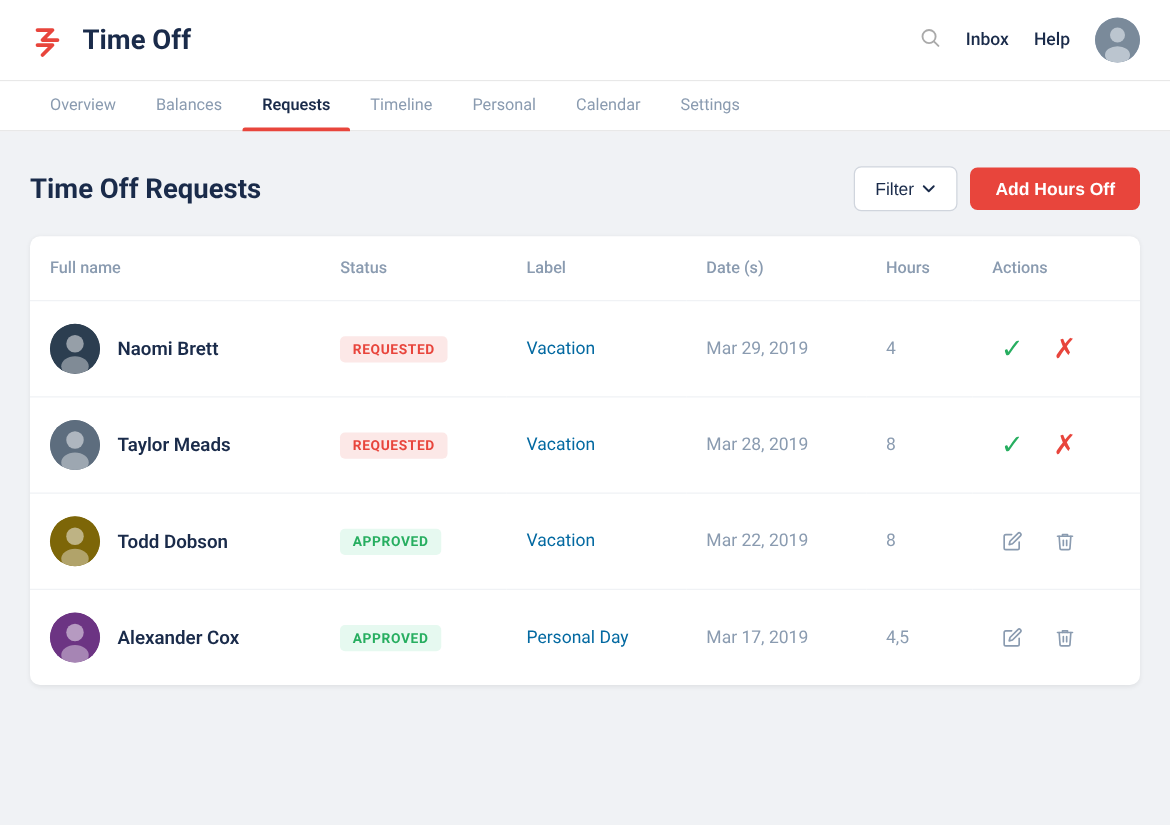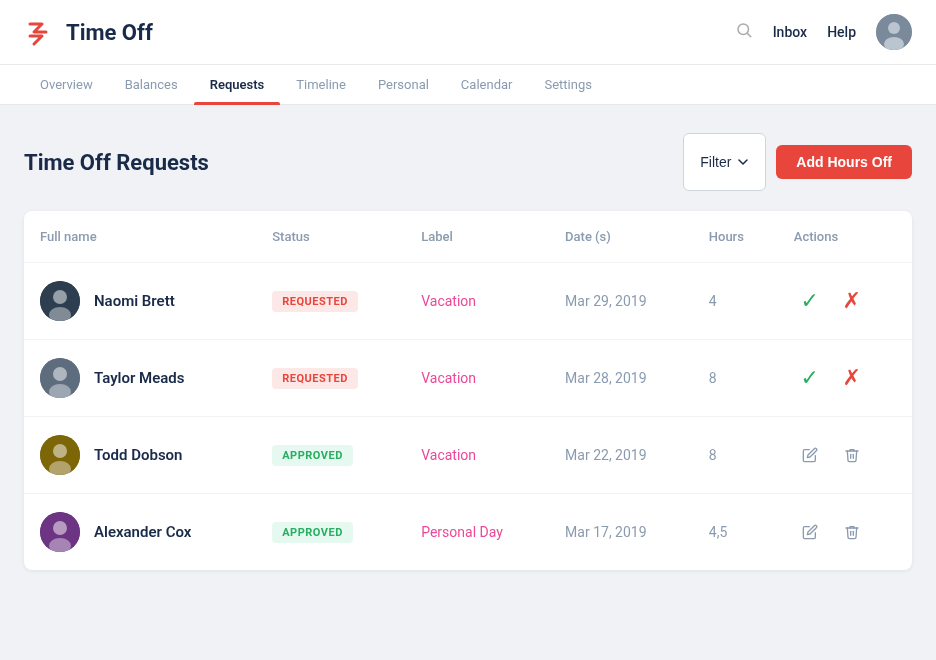--- a/index.html
+++ b/index.html
@@ -110,21 +110,21 @@
     }
     .header-actions {
       display: flex;
       gap: 10px;
       align-items: center;
     }
     .filter-btn {
       display: flex;
       align-items: center;
       gap: 6px;
-      padding: 20px 16px;
+      padding: 9px 16px;
       border: 1.5px solid #d0d5dd;
       background: #fff;
       border-radius: 6px;
       font-size: 14px;
       color: #1a2b4a;
       cursor: pointer;
       font-weight: 500;
     }
     .add-btn {
       padding: 9px 20px;
@@ -202,21 +202,21 @@
     }
     .badge-requested {
       background: #fce8e7;
       color: #e8453c;
     }
     .badge-approved {
       background: #e6f9f0;
       color: #27ae60;
     }
     .label-text {
-      color: #ec4899;
+      color: #0369a1;
     }
     .date-text {
       color: #8a9bb0;
     }
     .hours-text {
       color: #8a9bb0;
     }
     .actions-cell {
       display: flex;
       align-items: center;

